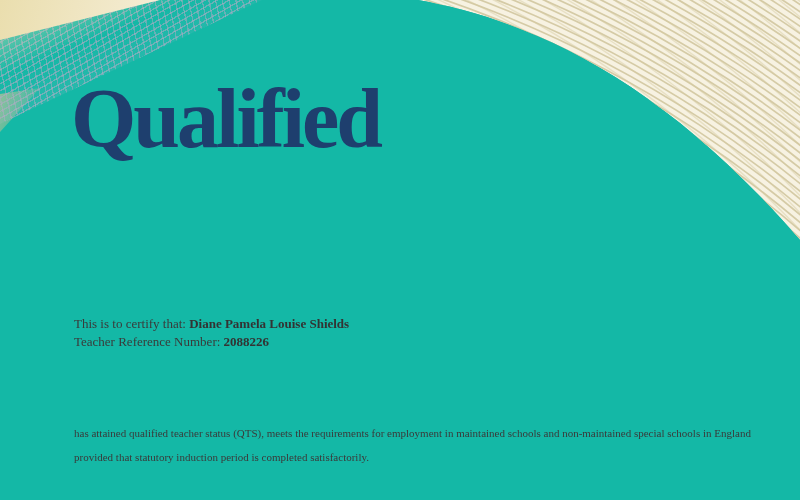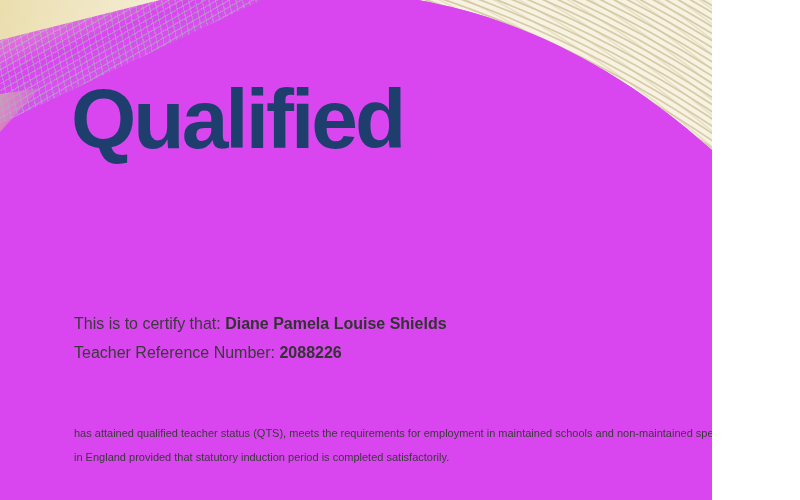--- a/index.html
+++ b/index.html
@@ -1,19 +1,19 @@
 <!DOCTYPE html>
 <html><head>
 <meta charset="utf-8">
 <style>
   html,body{margin:0;padding:0;background:#ffffff;}
   .page{
-    position:relative;width:712px;height:500px;overflow:hidden;
-    background:#d946ef;
-    font-family:Liberation Sans, sans-serif;
+    position:relative;width:800px;height:500px;overflow:hidden;
+    background:#14b8a6;
+    font-family:Liberation Serif, serif;
   }
   
   .gold-streak{
     position:absolute;left:0;top:0;width:60px;height:140px;
     clip-path:polygon(0 94px,40px 88px,0 132px);
     background:linear-gradient(110deg,#d8c folded,#fff0);
     background:linear-gradient(110deg,#d6c490,rgba(255,255,255,0) 80%);
   }
   
   .mesh{
@@ -33,25 +33,25 @@
   
   .swirl{position:absolute;left:0;top:0;}
   
   .title{
     position:absolute;left:71px;top:73px;
     font-size:84px;font-weight:700;line-height:92px;letter-spacing:-3px;
     color:#1e3f6e;white-space:nowrap;
   }
   .cert-line{
     position:absolute;left:74px;
-    font-size:16px;line-height:17px;color:#3a3a3a;white-space:nowrap;
+    font-size:13px;line-height:17px;color:#3a3a3a;white-space:nowrap;
   }
   .cert-line .bold{font-weight:700;color:#333333;}
   .certify{top:315px;}
-  .reference{top:344px;}
+  .reference{top:333px;}
   .body-par{
     position:absolute;left:74px;top:421px;width:698px;
     font-size:11px;line-height:24px;color:#3a3a3a;
   }
 </style>
 </head>
 <body>
 
 <div class="page">
 

